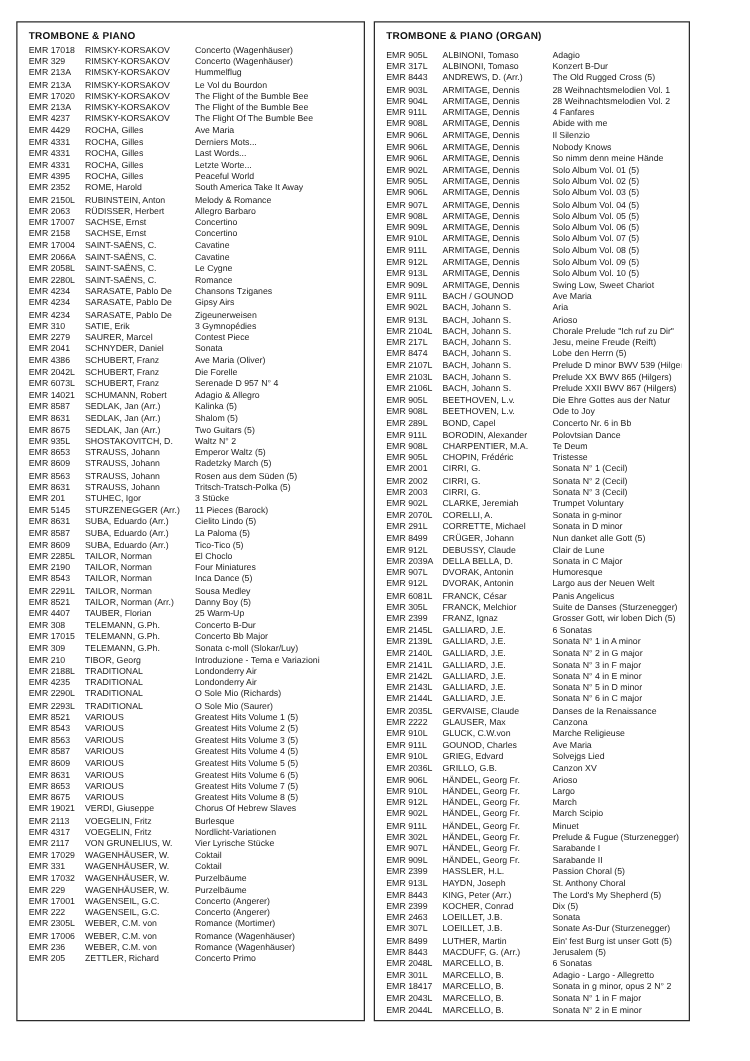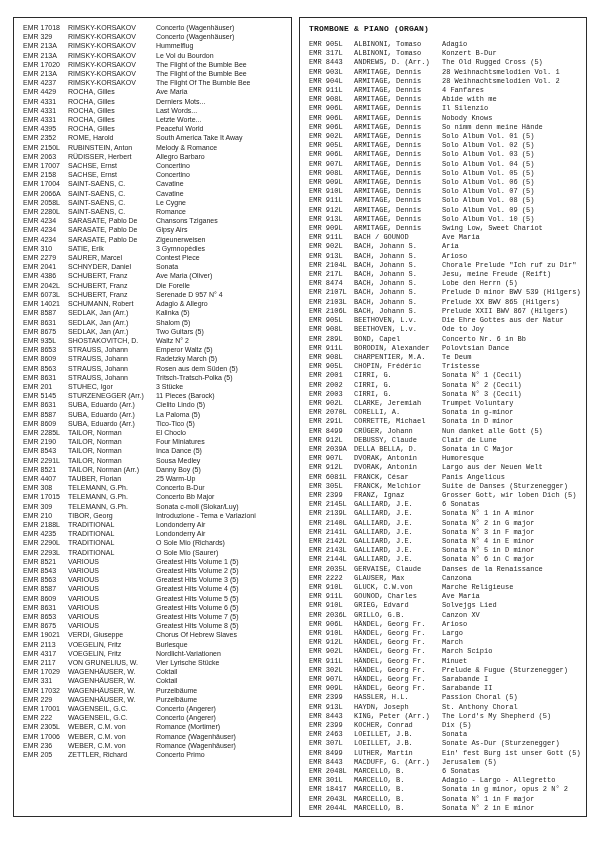--- a/index.html
+++ b/index.html
@@ -7,41 +7,42 @@
     width:600px;height:849px;background:#ffffff;position:relative;
     font-family:"Liberation Sans","DejaVu Sans",sans-serif;
     color:#1c1c1c;-webkit-font-smoothing:antialiased;
   }
   .catalog-box{
     position:absolute;top:17px;height:800px;box-sizing:border-box;
     border:1px solid #2b2b2b;background:#ffffff;
     padding:5px 6px 4px 9px;overflow:hidden;
   }
   #box-left{left:13px;width:279px;}
-  #box-right{left:299px;width:288px;font-family:Liberation Mono, monospace;}
+  #box-right{left:299px;width:253px;}
   .col-title{
     font-size:8px;font-weight:bold;letter-spacing:.2px;
     margin:0 0 2px 0;line-height:11px;color:#111;
   }
   #box-right .col-title{margin-bottom:6px;}
   .rows{display:block;}
   .row{
     display:flex;align-items:baseline;
     font-size:7px;line-height:9.2px;white-space:nowrap;
   }
   .cell-num{flex:0 0 45px;}
   .cell-comp{flex:0 0 88px;}
   .cell-title{flex:1 1 auto;overflow:hidden;}
 </style>
 </head>
 <body>
 
 <div>
 
   <section class="catalog-box" id="box-left">
+    <h2 class="col-title">TROMBONE &amp; PIANO</h2>
     <div class="rows">
         <div class="row">
           <span class="cell-num">EMR 17018</span>
           <span class="cell-comp">RIMSKY-KORSAKOV</span>
           <span class="cell-title">Concerto (Wagenhäuser)</span>
         </div>
         <div class="row">
           <span class="cell-num">EMR 329</span>
           <span class="cell-comp">RIMSKY-KORSAKOV</span>
           <span class="cell-title">Concerto (Wagenhäuser)</span>

